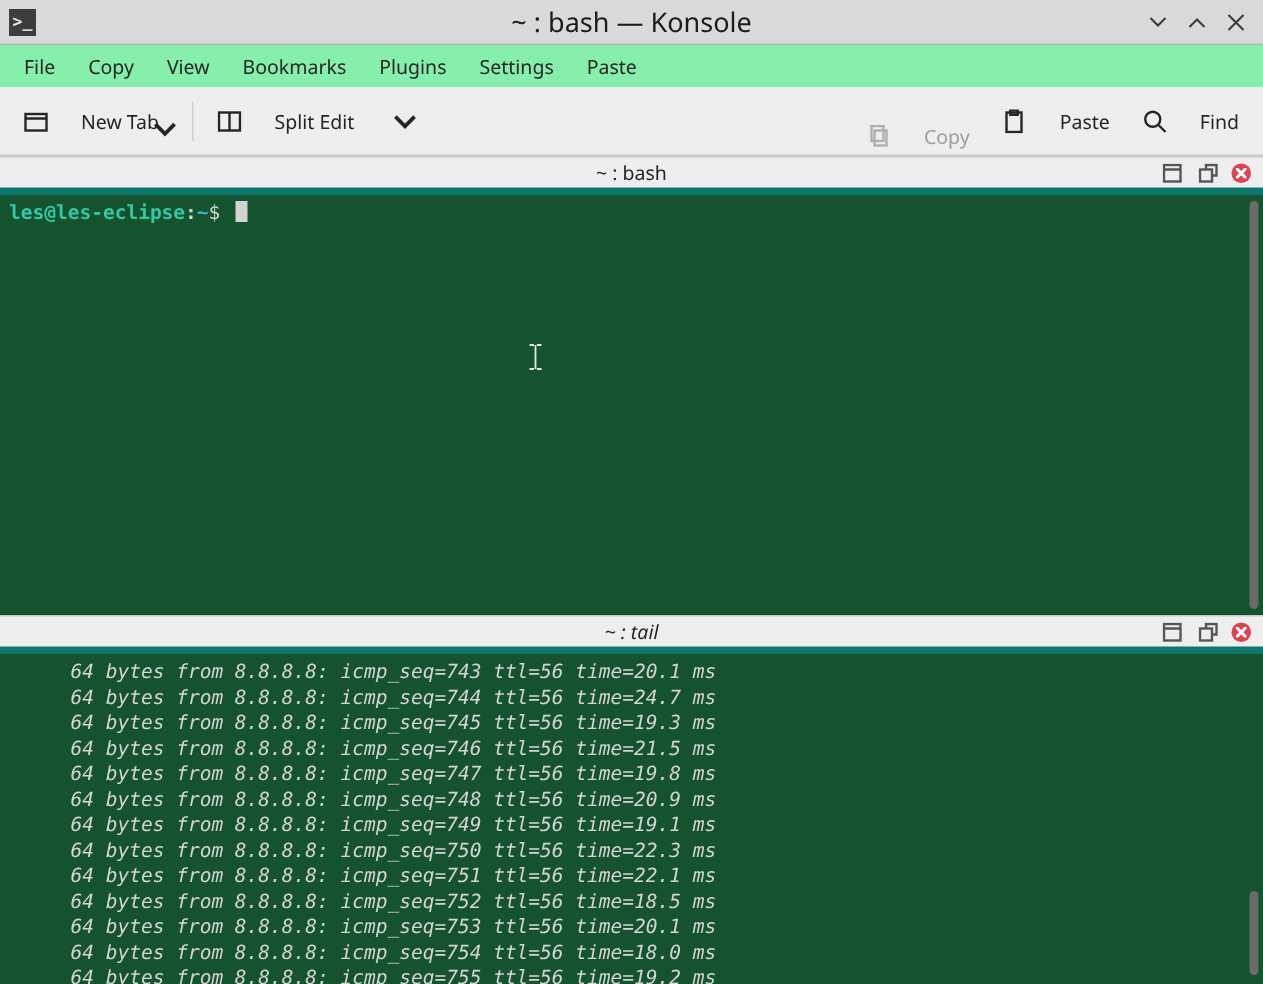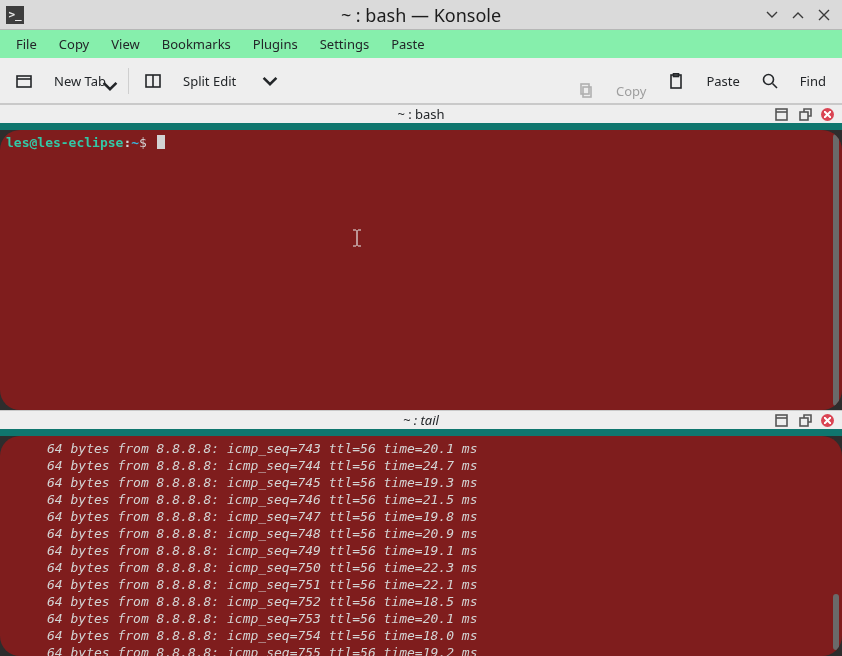--- a/index.html
+++ b/index.html
@@ -92,21 +92,21 @@
   .spacer { flex: 1; }
   .chev { margin-left: 4px; width: 10px; height: 10px; }
   .smallchev { position: absolute; bottom: 2px; right: 2px; }
   .newtab-wrap { position: relative; padding-right: 14px; }
 
   
   .paneheader {
     height: 26px;
     background: #eeeeee;
     border-top: 1px solid #c9c9c9;
-    border-bottom: 7px solid #0f766e;
+    border-bottom: 5px solid #0f766e;
     display: flex;
     align-items: center;
     position: relative;
     color: #232629;
   }
   .paneheader .phtitle {
     position: absolute; left: 0; right: 0; text-align: center;
     font-size: 13px;
     pointer-events: none;
   }
@@ -133,30 +133,29 @@
   .panes { flex: 1; display: flex; flex-direction: column; min-height: 0; }
   .pane {
     display: flex; flex-direction: column;
     min-height: 0;
     flex: 1;
   }
   .pane.top .term { flex: 1; }
   .pane.bottom { flex: 0 0 auto; font-style: italic; }
 
   .term {
-    background: #7f1d1d;
+    background: #14532d;
     color: #d3d3d3;
     font-family: "DejaVu Sans Mono", "Menlo", "Consolas", monospace;
     font-size: 13px;
     line-height: 17px;
     padding: 4px 6px 4px 6px;
     position: relative;
     overflow: hidden;
     white-space: pre;
-    border-radius: 20px;
   }
   .term.bottom { height: 220px; padding-left: 47px; }
   .prompt-user { color: #33c8a6; font-weight: bold; }
   .prompt-colon { color: #d3d3d3; font-weight: bold;}
   .prompt-path { color: #38b9e0; font-weight: bold; }
   .prompt-dollar { color: #d3d3d3; }
   .cursor {
     display: inline-block;
     width: 8px; height: 14px;
     background: #d3d3d3;

